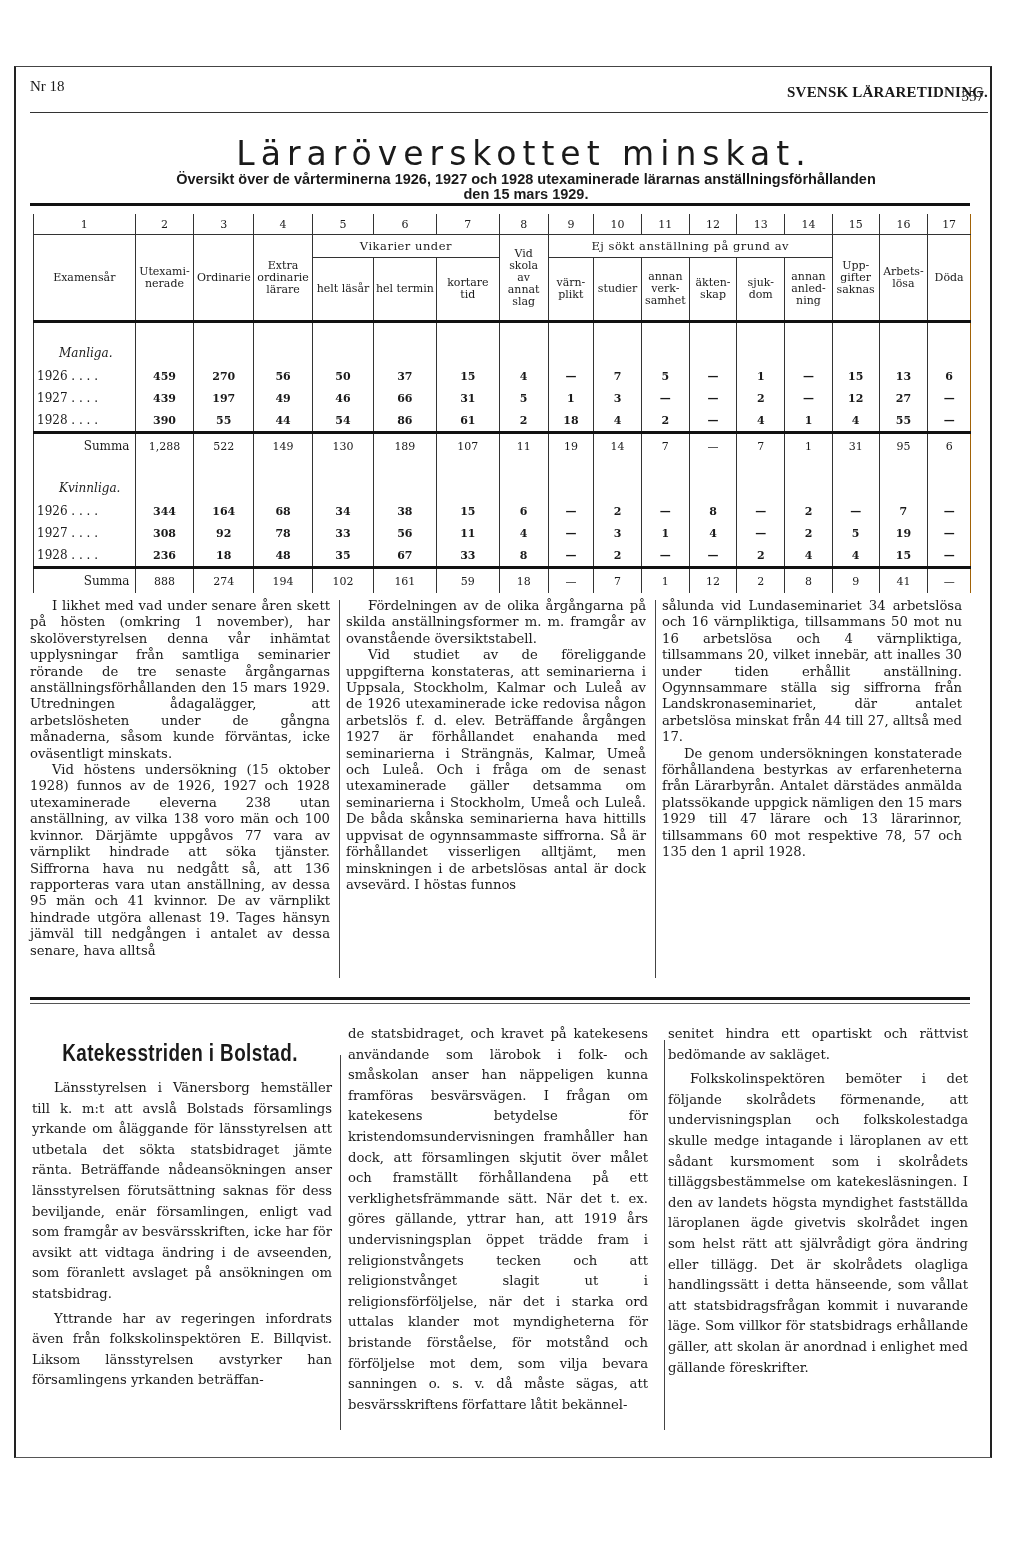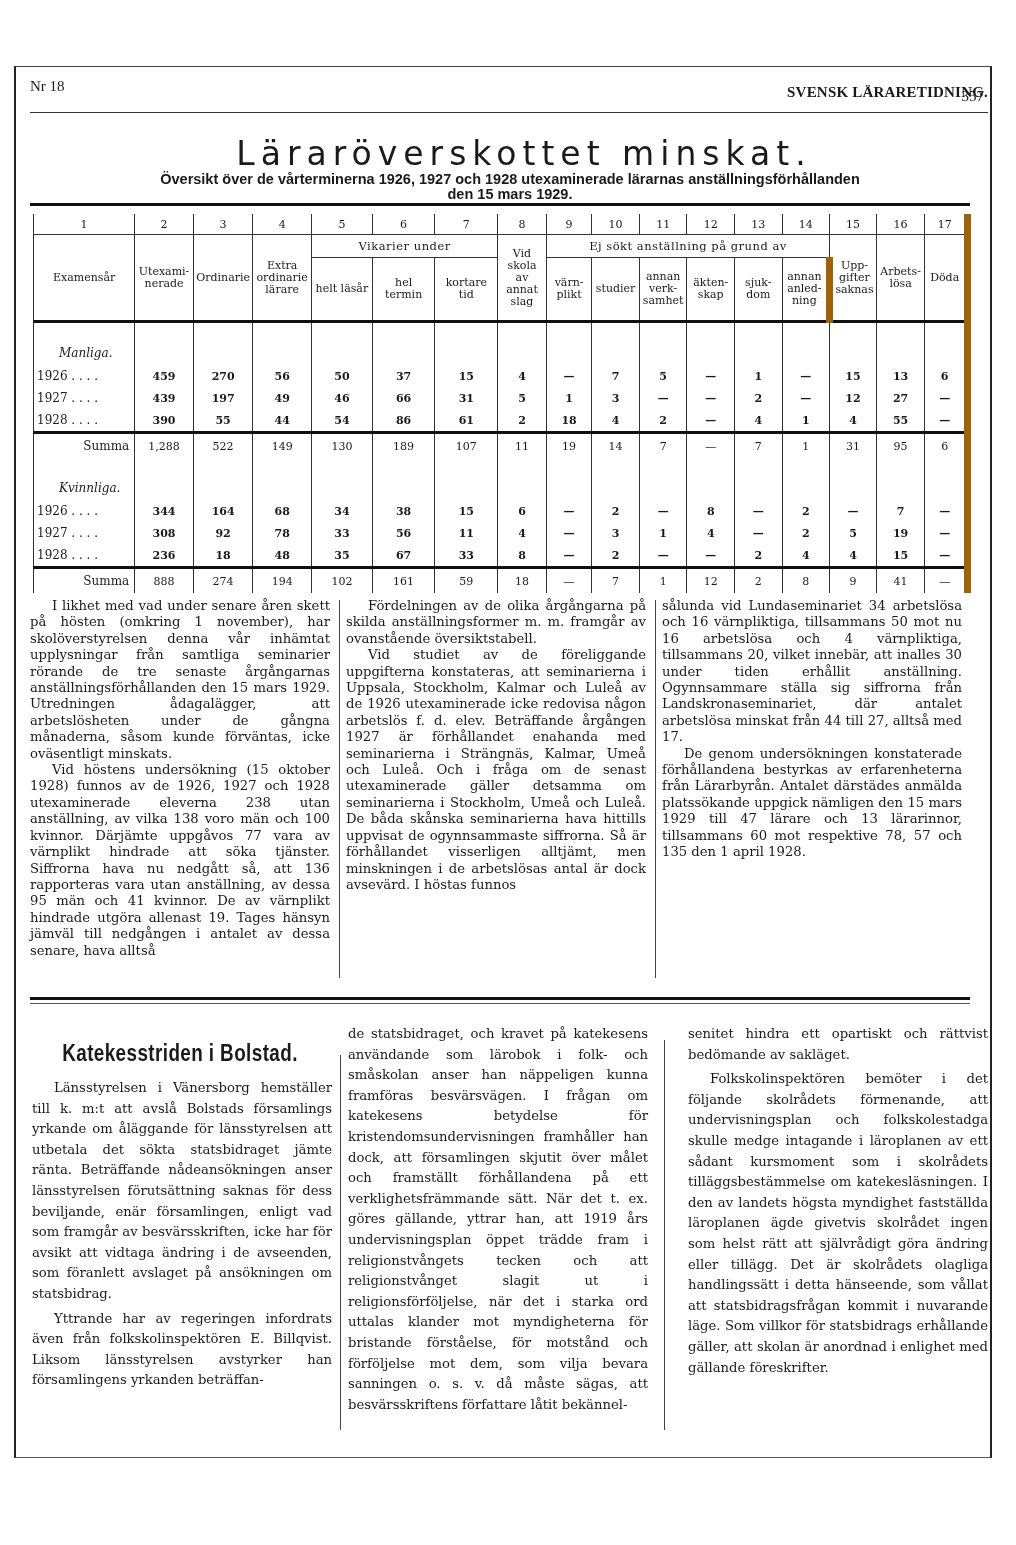--- a/index.html
+++ b/index.html
@@ -19,21 +19,21 @@
   .running-head .nr { position: absolute; left: 0; top: 0; }
   .running-head .journal { position: absolute; left: 0; right: 0; top: 6px; text-align: right; letter-spacing: 0.2px; font-weight: bold; }
   .running-head .pageno { position: absolute; right: 4px; top: 10px; }
   .head-rule { position: absolute; left: 30px; top: 112px; width: 958px; border-top: 1px solid #333; }
 
   .main-title {
     position: absolute; left: 0; width: 1016px; top: 118px; text-align: center;
     font-family: "DejaVu Sans", sans-serif; font-size: 33px; letter-spacing: 6px; font-weight: normal;
   }
   .subtitle {
-    position: absolute; left: 80px; width: 860px; top: 172px; text-align: center;
+    position: absolute; left: 96px; width: 860px; top: 172px; text-align: center;
     font-family: "Liberation Sans", sans-serif; font-weight: bold; font-size: 14.5px; line-height: 15px;
   }
   .table-rule { position: absolute; left: 30px; top: 203px; width: 940px; border-top: 3px solid #111; }
 
   table.stats {
     position: absolute; left: 33px; top: 214px; width: 938px;
     border-collapse: collapse; font-family: "DejaVu Serif", serif; font-size: 11px;
   }
   table.stats td, table.stats th {
     border-left: 1px solid #333; padding: 0 2px; text-align: center; font-weight: normal; vertical-align: middle;
@@ -44,21 +44,21 @@
   table.stats tr.head2 th { height: 62px; }
   table.stats tr.head-end td { border-top: 3px solid #111; height: 18px; }
   table.stats td.label { text-align: left; padding-left: 3px; white-space: nowrap; }
   table.stats td.label.group-label { font-style: italic; padding-left: 25px; font-size: 12px; }
   table.stats td.label.summa { text-align: right; padding-right: 5px; }
   table.stats tr.datarow td { height: 22px; font-weight: bold; font-size: 11px; }
   table.stats tr.datarow td.label { font-weight: normal; font-size: 12px; }
   table.stats tr.sumrow td { border-top: 3px solid #111; height: 24px; font-weight: normal; }
   table.stats tr.sumrow td.label { font-weight: normal; font-size: 12px; }
   table.stats tr.spacer td { height: 18px; }
-  table.stats td:last-child, table.stats th:last-child { border-right: 7px solid #a16207; }
+  table.stats td:last-child, table.stats th:last-child { border-right: 1px solid #a16207; }
   table.stats td:first-child, table.stats th:first-child { border-left: 1px solid #333; }
 
   .article-cols { position: absolute; top: 598px; left: 30px; width: 945px; height: 390px; }
   .col {
     position: absolute; top: 0; width: 300px;
     font-family: "DejaVu Serif", serif; font-size: 13.2px; line-height: 16.4px; text-align: justify;
     hyphens: manual;
   }
   .col p { margin: 0; text-indent: 22px; }
   .col p.cont { text-indent: 0; }
@@ -420,16 +420,16 @@
 <h2 class="art2-title" style="margin:0;">Katekesstriden i Bolstad.</h2>
 <div class="col2b" id="a2c0" style="left:32px; top:1078px;">
     <p>Länsstyrelsen i Vänersborg hemställer till k. m:t att avslå Bolstads församlings yrkande om åläggande för länsstyrelsen att utbetala det sökta statsbidraget jämte ränta. Beträffande nådeansökningen anser länsstyrelsen förutsättning saknas för dess beviljande, enär församlingen, enligt vad som framgår av besvärsskriften, icke har för avsikt att vidtaga ändring i de avseenden, som föranlett avslaget på ansökningen om statsbidrag.</p>
     <p>Yttrande har av regeringen infordrats även från folkskolinspektören E. Billqvist. Liksom länsstyrelsen avstyrker han församlingens yrkanden beträffan-</p>
   </div>
 <div class="vrule" style="left:340px; top:1055px; height:375px;"></div>
 <div class="col2b" id="a2c1" style="left:348px; top:1024px;">
     <p class="cont">de statsbidraget, och kravet på katekesens användande som lärobok i folk- och småskolan anser han näppeligen kunna framföras besvärsvägen. I frågan om katekesens betydelse för kristendomsundervisningen framhåller han dock, att församlingen skjutit över målet och framställt förhållandena på ett verklighetsfrämmande sätt. När det t. ex. göres gällande, yttrar han, att 1919 års undervisningsplan öppet trädde fram i religionstvångets tecken och att religionstvånget slagit ut i religionsförföljelse, när det i starka ord uttalas klander mot myndigheterna för bristande förståelse, för motstånd och förföljelse mot dem, som vilja bevara sanningen o. s. v. då måste sägas, att besvärsskriftens författare låtit bekännel-</p>
   </div>
 <div class="vrule" style="left:664px; top:1040px; height:390px;"></div>
-<div class="col2b" id="a2c2" style="left:688px; top:1024px;">
+<div class="col2b" id="a2c2" style="left:668px; top:1024px;">
     <p class="cont">senitet hindra ett opartiskt och rättvist bedömande av sakläget.</p>
     <p>Folkskolinspektören bemöter i det följande skolrådets förmenande, att undervisningsplan och folkskolestadga skulle medge intagande i läroplanen av ett sådant kursmoment som i skolrådets tilläggsbestämmelse om katekesläsningen. I den av landets högsta myndighet fastställda läroplanen ägde givetvis skolrådet ingen som helst rätt att självrådigt göra ändring eller tillägg. Det är skolrådets olagliga handlingssätt i detta hänseende, som vållat att statsbidragsfrågan kommit i nuvarande läge. Som villkor för statsbidrags erhållande gäller, att skolan är anordnad i enlighet med gällande föreskrifter.</p>
   </div>
 
 </body></html>

